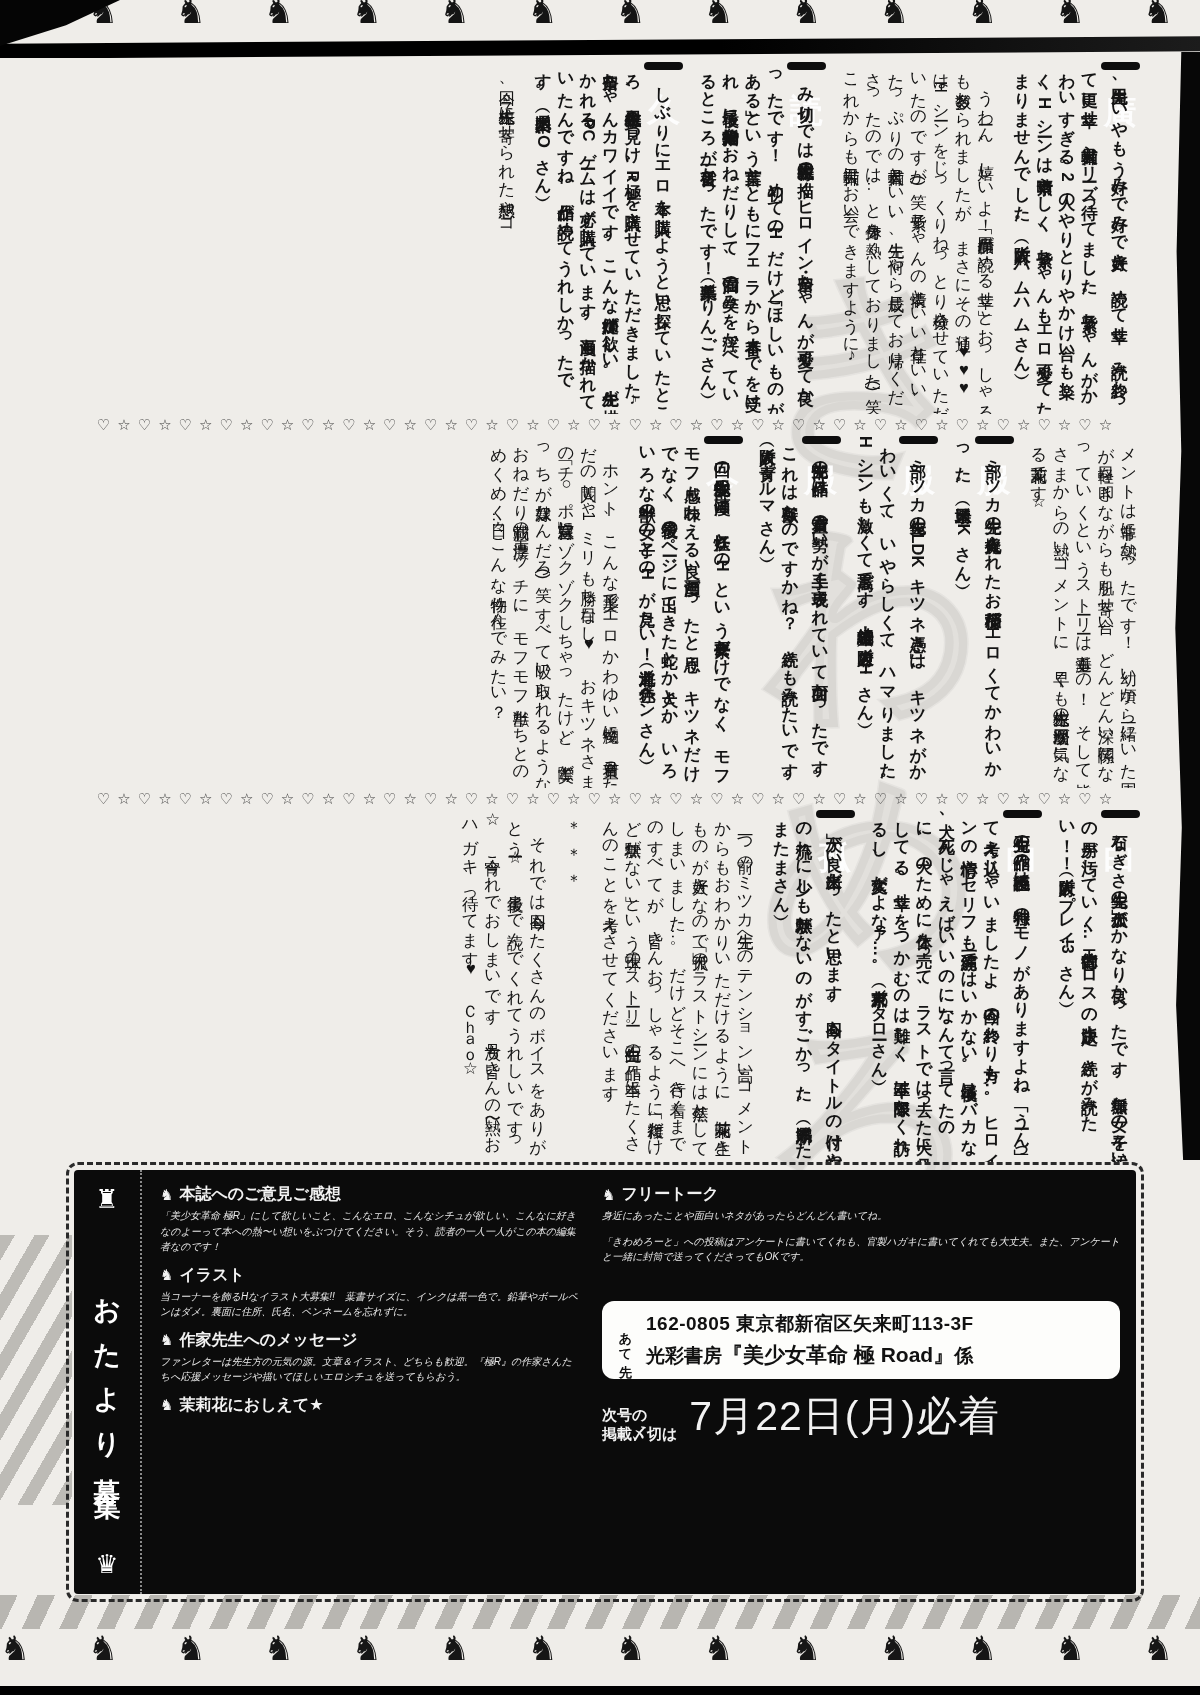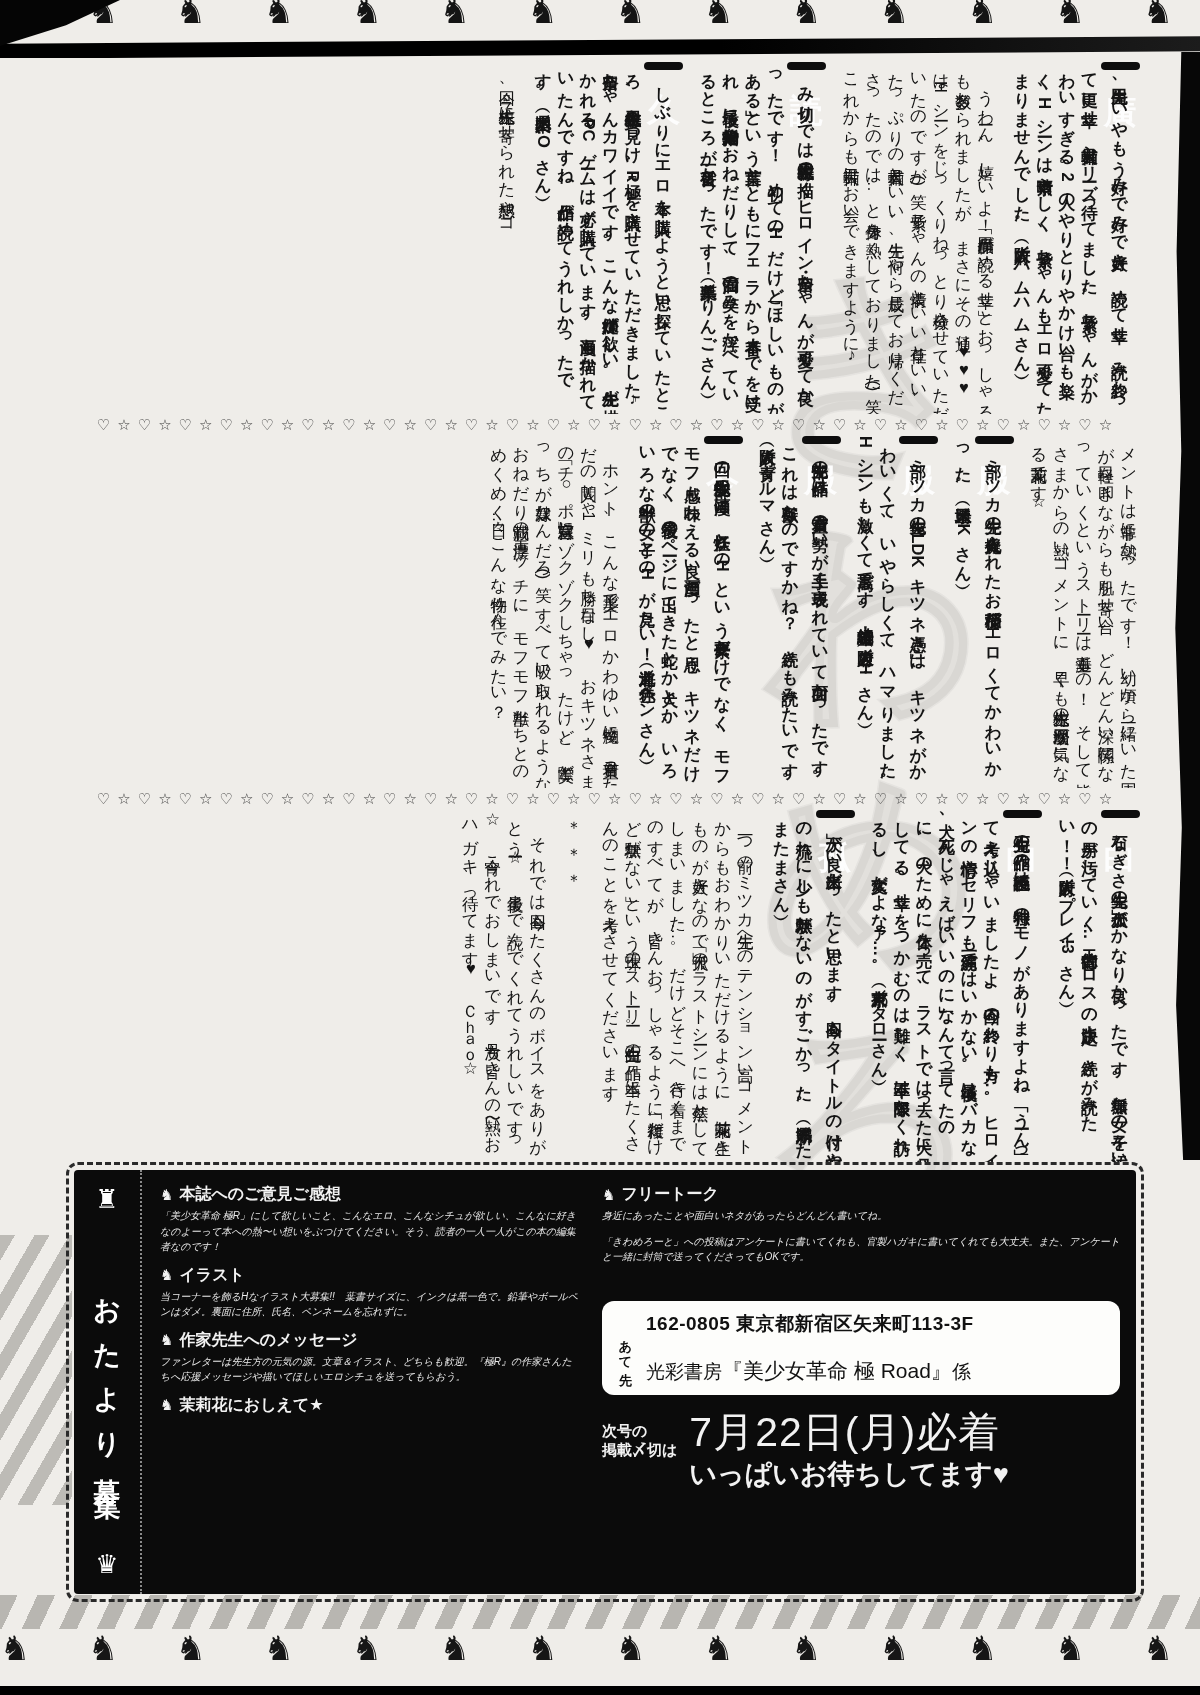--- a/index.html
+++ b/index.html
@@ -52,21 +52,21 @@
   .mb-col.right{flex:1;}
   .mb-section{margin-bottom:10px;}
   .mb-head{font-size:16px;font-weight:700;display:flex;align-items:center;gap:6px;margin-bottom:3px;}
   .mb-icon{font-size:15px;}
   .mb-body{font-size:10px;line-height:1.55;margin:0;color:#e9e9e9;font-style:italic;}
   .mb-body + .mb-body{margin-top:10px;}
   .address-box{background:#fdfdfb;color:#111;border-radius:12px;margin-top:26px;
                display:flex;align-items:center;padding:10px 14px;gap:12px;}
   .address-label{writing-mode:vertical-rl;font-size:13px;font-weight:700;letter-spacing:2px;}
   .addr1{font-size:19px;font-weight:700;letter-spacing:0.5px;}
-  .addr2{font-size:19px;font-weight:400;margin-top:20px;}
+  .addr2{font-size:19px;font-weight:700;margin-top:4px;}
   .addr2 .addr-title{font-size:21px;}
   .deadline{display:flex;align-items:flex-start;gap:12px;margin-top:16px;}
   .deadline-label{font-size:15px;font-weight:700;line-height:1.3;white-space:nowrap;padding-top:10px;}
   .deadline-main{flex:1;}
   .deadline-date{font-size:41px;font-weight:400;letter-spacing:1px;line-height:1.05;}
   .deadline-note{font-size:27px;font-weight:800;margin-top:2px;}
 </style>
 </head>
 <body>
 
@@ -196,21 +196,20 @@
               <div class="addr2"><span>光彩書房</span><span class="addr-title">『美少女革命 極 Road』</span><span>係</span></div>
             </div>
           </div>
           <div class="deadline">
             <div class="deadline-label">
               <span>次号の</span><br>
               <span>掲載〆切は</span>
             </div>
             <div class="deadline-main">
               <div class="deadline-date">7月22日(月)必着</div>
-              <div class="deadline-note">いっぱいお待ちしてます♥</div>
             </div>
           </div>
         </div>
       </div>
     </div>
 
   </div>
 
   <div class="border-bottom">
     <div class="stripes-bottom"></div>

